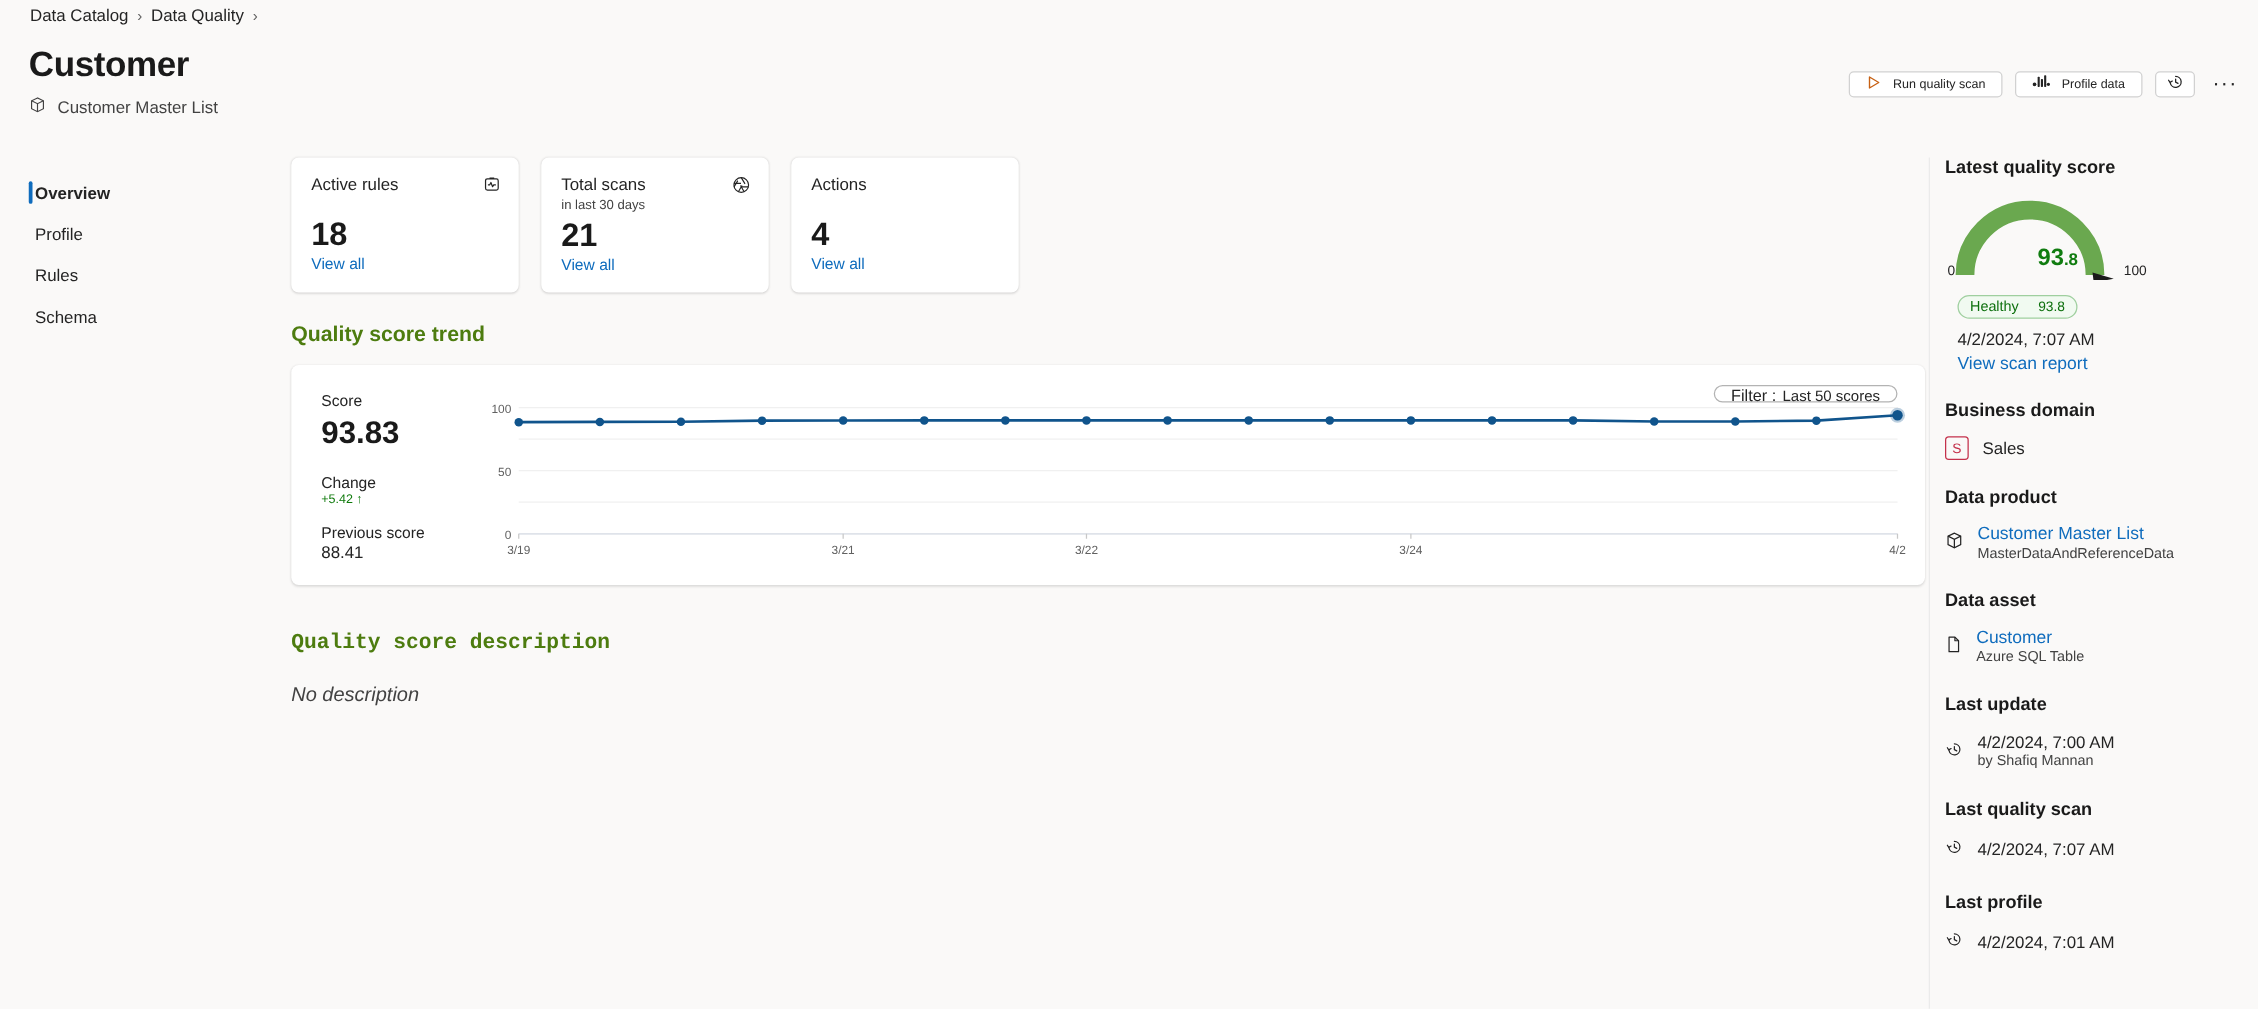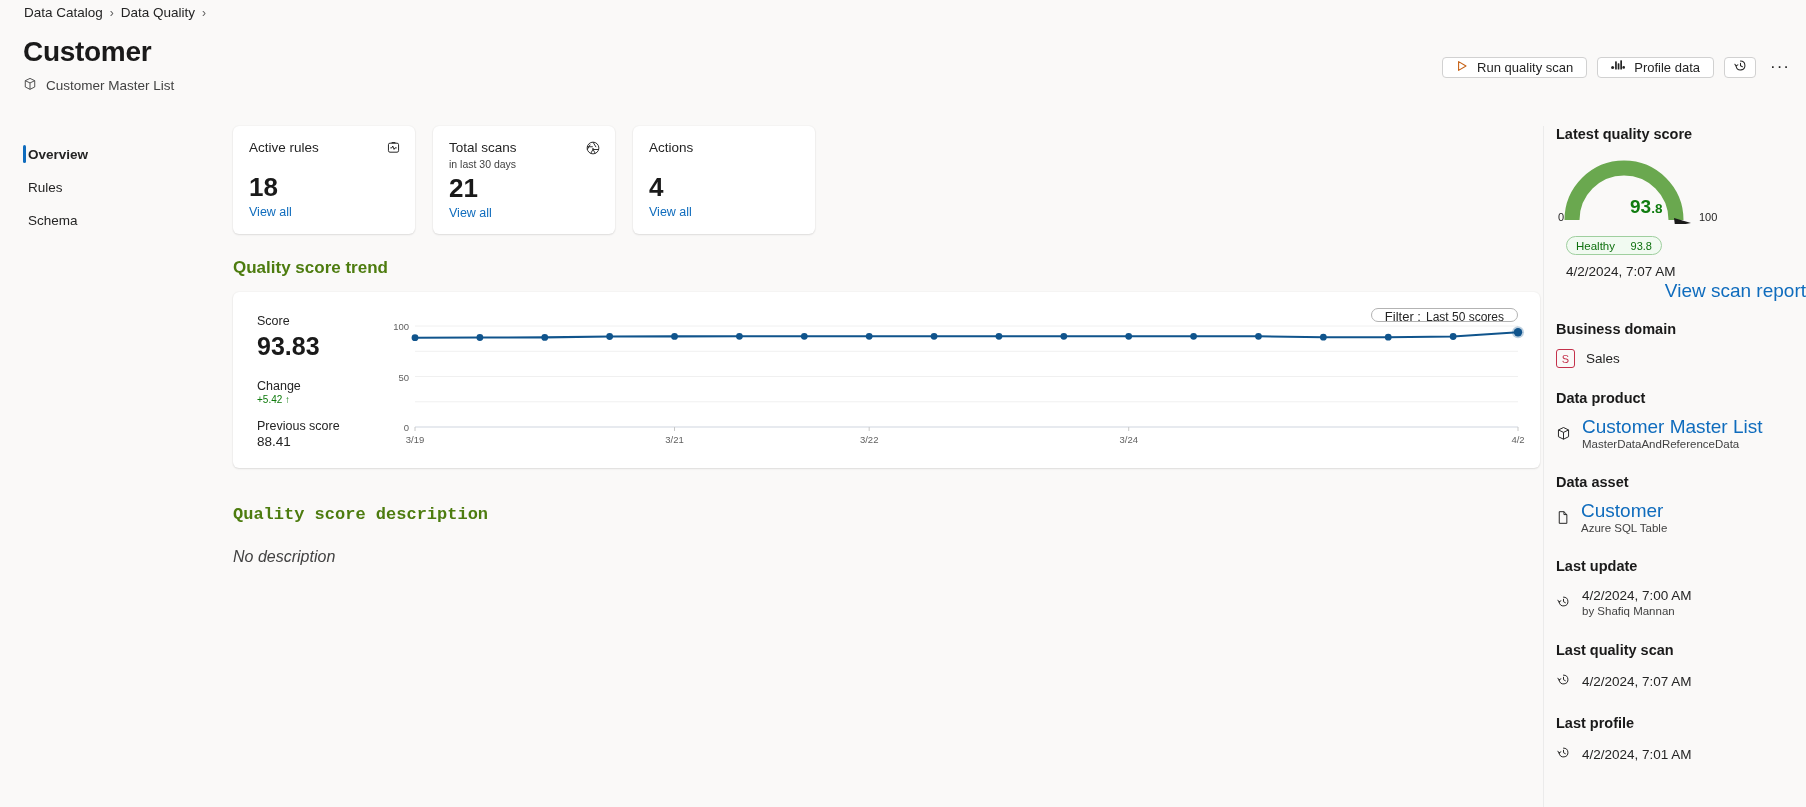--- a/index.html
+++ b/index.html
@@ -34,21 +34,21 @@
 
   
   .header-actions {
     position: absolute; right: 12px; top: 53px;
     display: flex; align-items: center; gap: 10px;
   }
   .btn {
     display: flex; align-items: center; gap: 9px;
     height: 21px; padding: 0 13px;
     border: 1px solid #d1d1d1; border-radius: 4px;
-    background: #ffffff; font-size: 13px; color: #242424;
+    background: #ffffff; font-size: 10px; color: #242424;
     font-family: "Liberation Sans", sans-serif;
     cursor: pointer; white-space: nowrap;
   }
   .btn-icon-only { padding: 0; width: 32px; justify-content: center; }
   .more-btn {
     width: 28px; height: 28px; border: none; background: none;
     display: flex; align-items: center; justify-content: center;
     font-size: 17px; color: #242424; cursor: pointer; letter-spacing: 1px;
   }
 
@@ -123,21 +123,21 @@
   
   .rail {
     position: absolute; left: 1543px; top: 126px; width: 263px;
     border-left: 1px solid #ebebeb; height: 681px;
     padding-left: 12px;
   }
   .rail-h {
     font-size: 14.5px; font-weight: 600; color: #1a1a1a;
   }
   .rail-row { display: flex; align-items: flex-start; gap: 11px; }
-  .rail-link { font-size: 19px; color: #0f6cbd; cursor: pointer; line-height: 17px; text-align: right; }
+  .rail-link { font-size: 14px; color: #0f6cbd; cursor: pointer; line-height: 17px; }
   .rail-sub { font-size: 11.5px; color: #424242; line-height: 15px; }
   .rail-val { font-size: 13.5px; color: #242424; line-height: 17px; }
   .rail-icon { color: #242424; flex: 0 0 auto; margin-top: 1px; }
 
   .gauge-wrap { position: relative; width: 240px; height: 72px; margin-top: 16px; margin-left: 2px;}
   .gauge-num { position: absolute; left: 72px; top: 38px; font-weight: 600; color: #107c10; }
   .gauge-int { font-size: 19px; }
   .gauge-dec { font-size: 13.5px; }
   .gauge-min { position: absolute; left: 0px; top: 53px; font-size: 11px; color: #242424; }
   .gauge-max { position: absolute; left: 141px; top: 53px; font-size: 11px; color: #242424; }
@@ -207,20 +207,23 @@
           <path d="M8 5.6v2.6l2 1.1"></path>
       </svg>
     </span>
   </button>
   <button class="more-btn">···</button>
 </div>
 
 <nav class="leftnav">
   <div class="nav-item active">
     <span>Overview</span>
+  </div>
+  <div class="nav-item">
+    <span>Profile</span>
   </div>
   <div class="nav-item">
     <span>Rules</span>
   </div>
   <div class="nav-item">
     <span>Schema</span>
   </div>
 </nav>
 
 <div class="main">

